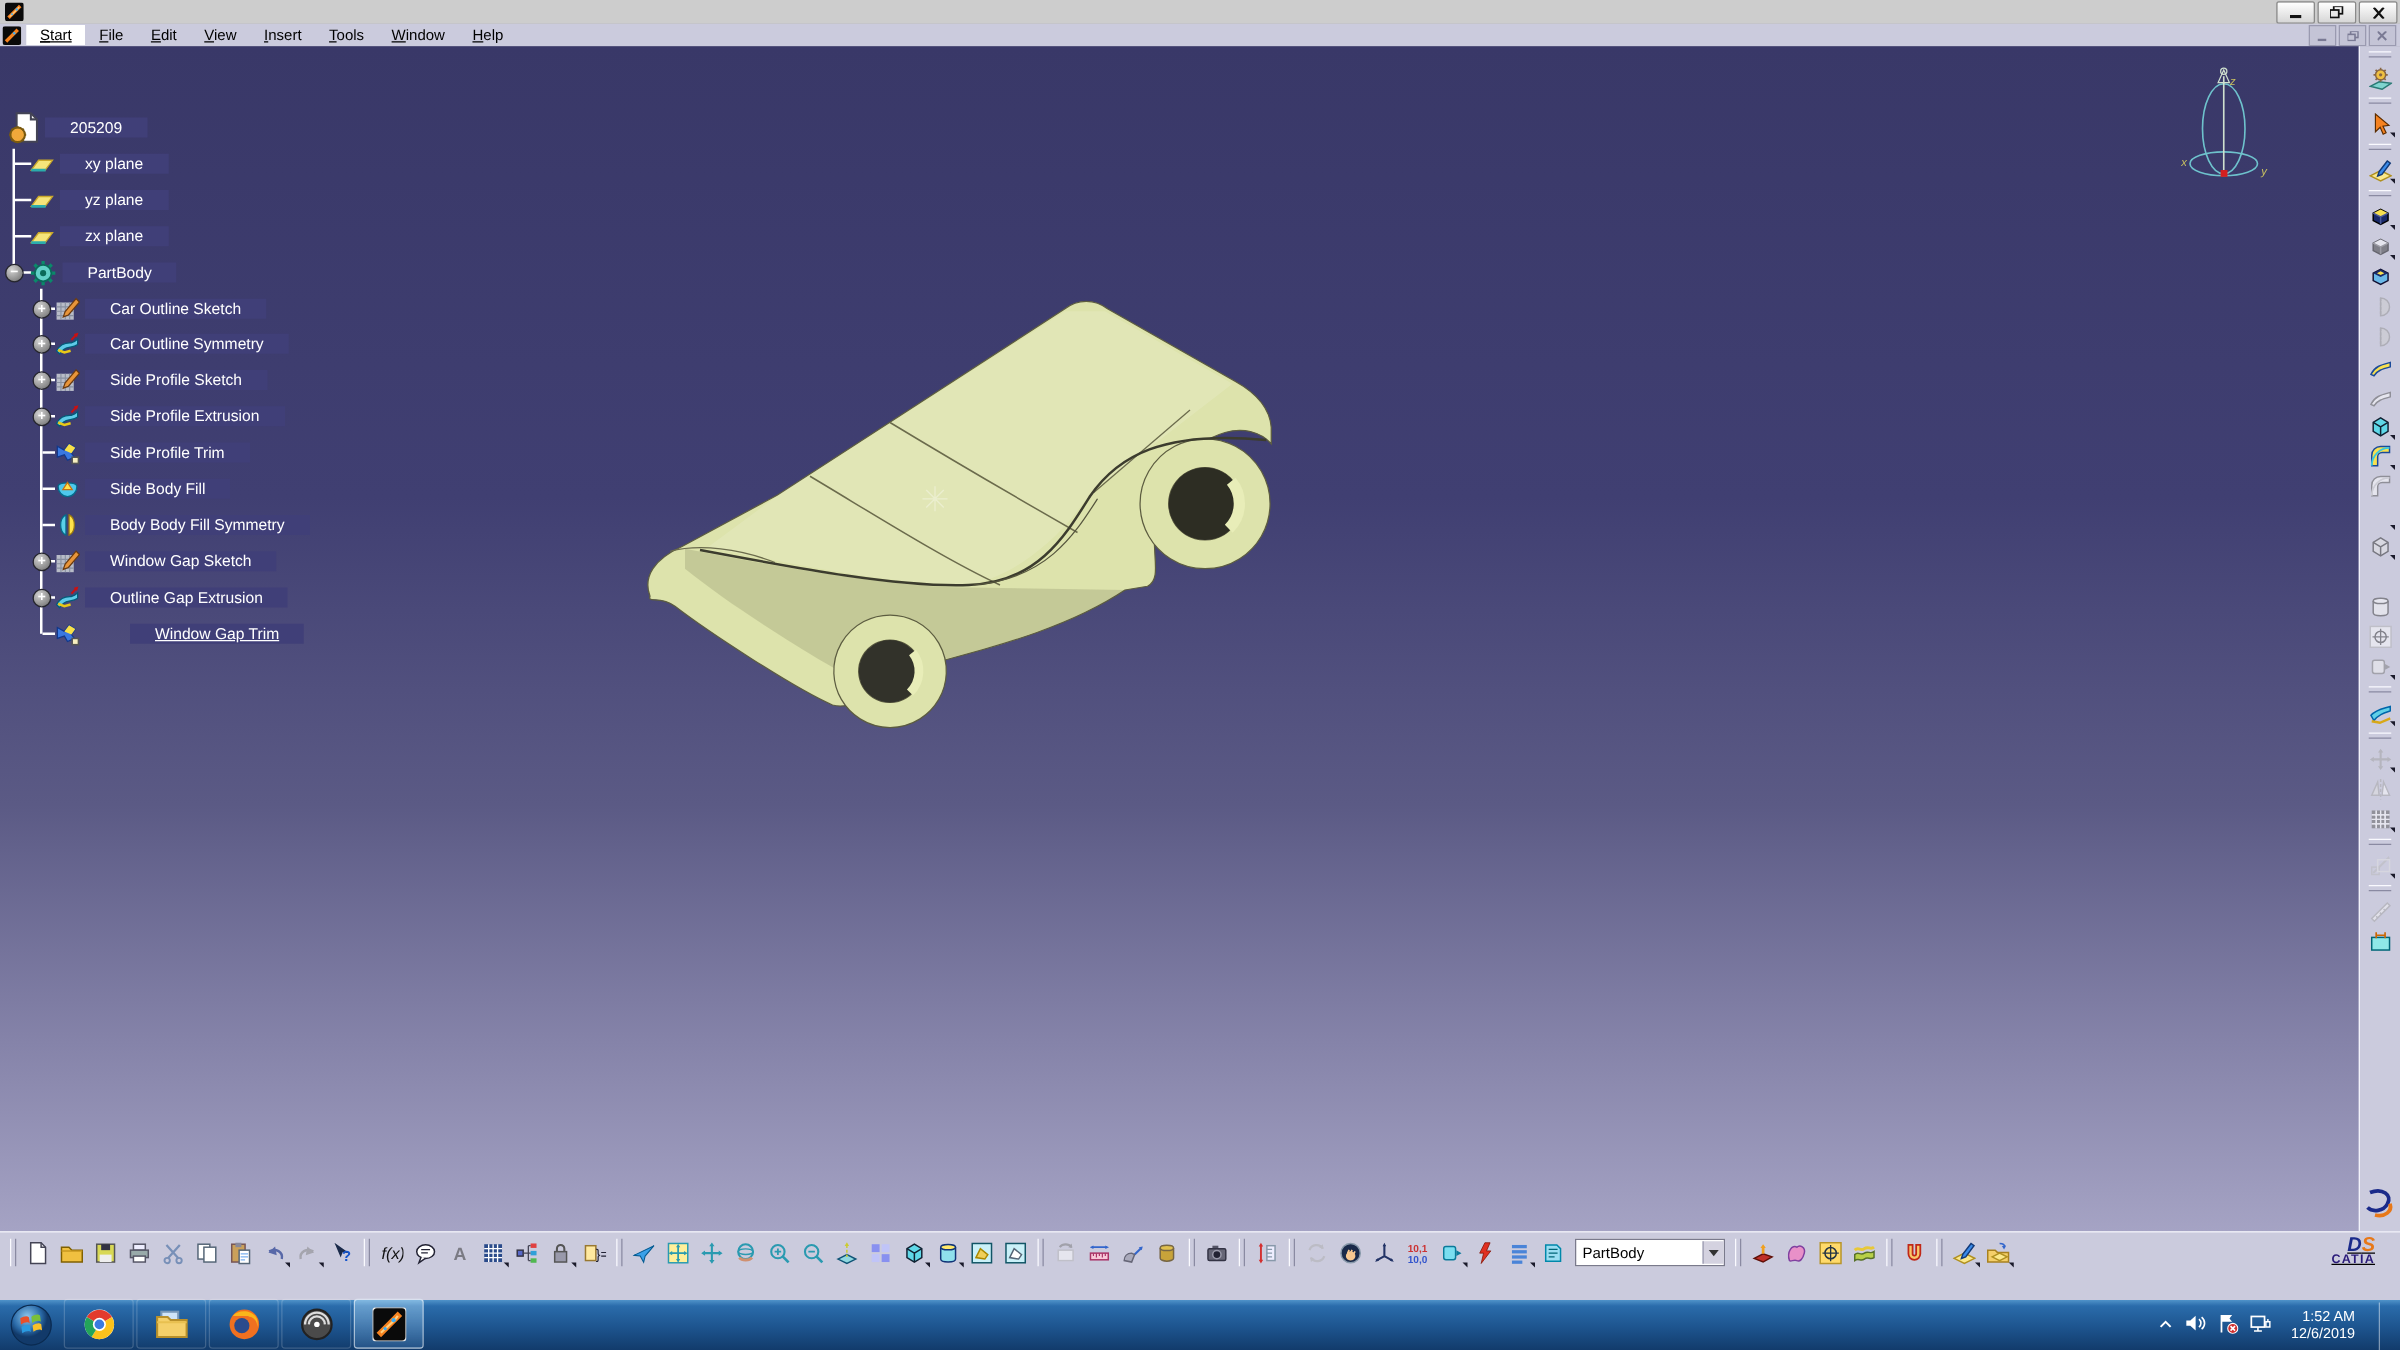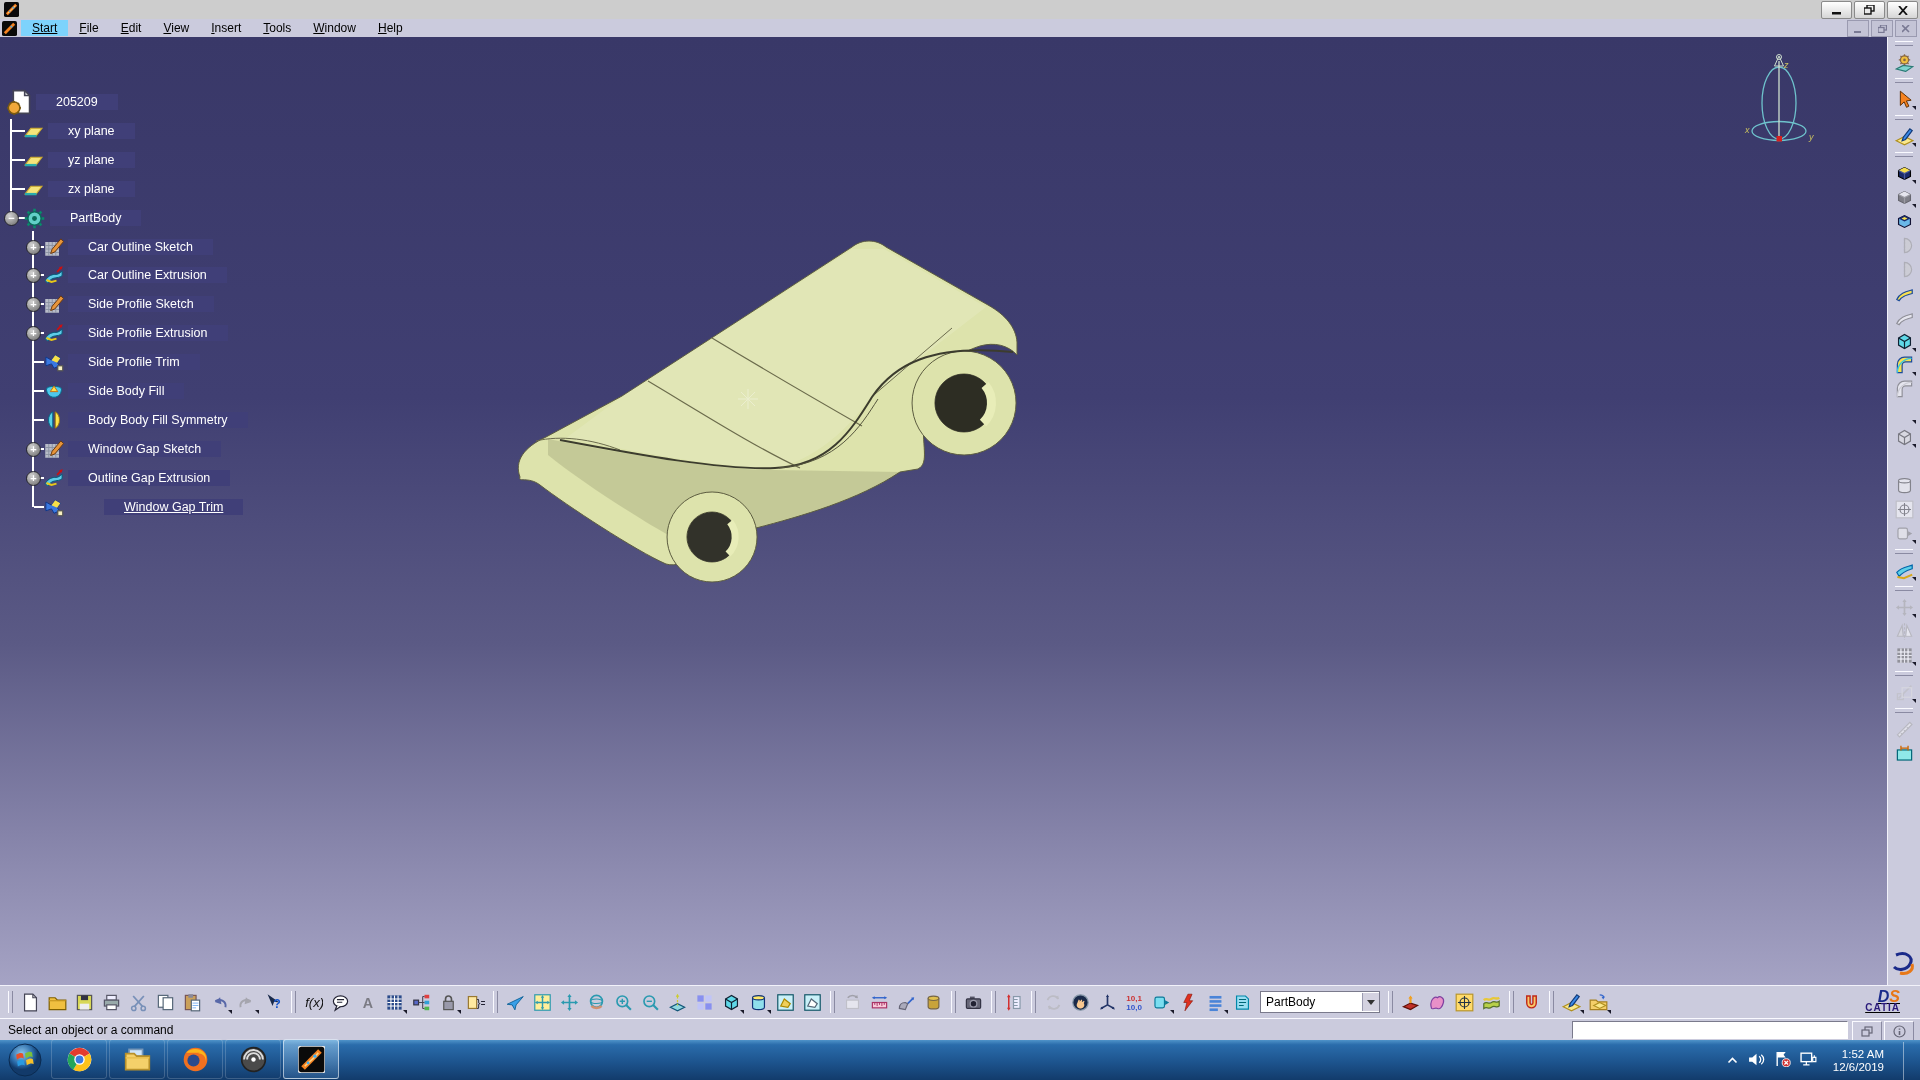--- a/index.html
+++ b/index.html
@@ -11,21 +11,21 @@
   .titlebar .appic{position:absolute;left:4px;top:2px;width:15px;height:15px;}
   .titlebar .ttl{position:absolute;left:0;right:0;top:2px;text-align:center;font-size:12px;color:#111;}
   .winbtns{position:absolute;right:2px;top:1px;display:flex;gap:2px;}
   .winbtn{width:29px;height:16px;background:linear-gradient(#ffffff,#d6d6d6);border:1px solid #8a8a8a;
           border-radius:2px;display:flex;align-items:center;justify-content:center;}
   
   .menubar{position:absolute;top:19px;left:0;width:1920px;height:18px;background:#cbcbdd;
            border-bottom:1px solid #9a9ab0;display:flex;align-items:center;}
   .menubar .appic{width:15px;height:15px;margin:0 4px 0 2px;}
   .menu-item{font-size:12px;color:#000;padding:1px 11px;cursor:default;}
-  .menu-item.active{background:#7dd3fc;text-decoration:underline;}
+  .menu-item.active{background:#ffffff;text-decoration:underline;}
   .menu-item u{text-decoration:underline;}
   .mdibtns{position:absolute;right:3px;top:1px;display:flex;gap:2px;}
   .mdibtn{width:20px;height:15px;background:#c4c4d6;border:1px solid #9a9ab0;color:#7a7a94;
           display:flex;align-items:center;justify-content:center;}
   
   .viewport{position:absolute;top:37px;left:0;width:1888px;height:948px;
             background:linear-gradient(180deg,#393868 0%,#403f72 38%,#5b5a85 64%,#8583a9 84%,#a5a3c4 100%);}
   .model-svg{position:absolute;left:0;top:0;}
   .compass{position:absolute;top:16px;right:62px;}
   
@@ -568,21 +568,21 @@
           <svg width="20" height="20" viewBox="0 0 16 16">
             <use href="#t-sketch"></use>
           </svg>
           <span class="tree-label">Car Outline Sketch</span>
         </div>
         <div class="expander" style="left: 26px; top: 231px;">+</div>
         <div class="tree-row" style="left: 44px; top: 226px;">
           <svg width="20" height="20" viewBox="0 0 16 16">
             <use href="#t-extrude"></use>
           </svg>
-          <span class="tree-label">Car Outline Extrusion</span>
+          <span class="tree-label">Car Outline Symmetry</span>
         </div>
         <div class="expander" style="left: 26px; top: 260px;">+</div>
         <div class="tree-row" style="left: 44px; top: 255px;">
           <svg width="20" height="20" viewBox="0 0 16 16">
             <use href="#t-sketch"></use>
           </svg>
           <span class="tree-label">Side Profile Sketch</span>
         </div>
         <div class="expander" style="left: 26px; top: 289px;">+</div>
         <div class="tree-row" style="left: 44px; top: 284px;">
@@ -1043,36 +1043,20 @@
         <svg width="19" height="19" viewBox="0 0 16 16" class="">
           <use href="#s-osk"></use>
         </svg>
       </div>
       <div class="dslogo">
         <div class="ds">D<b>S</b></div>
         <div class="ca">CATIA</div>
       </div>
     </div>
 
-  <div class="statusbar">
-    <span class="msg">Select an object or a command</span>
-    <input class="pwr" value="" style="">
-    <span class="sbtn" style="right:38px">
-        <svg width="12" height="11">
-          <rect x="4" y="1" width="7" height="6" fill="none" stroke="#667" stroke-width="1.2"></rect>
-          <rect x="1" y="4" width="7" height="6" fill="#cbcbdd" stroke="#667" stroke-width="1.2"></rect>
-        </svg>
-      </span>
-    <span class="sbtn" style="right:6px">
-        <svg width="13" height="13">
-          <circle cx="6.5" cy="6.5" r="5.5" fill="none" stroke="#667" stroke-width="1.2"></circle>
-          <path d="M6.5 3.4v1.4M6.5 6v4" stroke="#667" stroke-width="1.6"></path>
-        </svg>
-      </span>
-  </div>
 
   <div class="taskbar" id="taskbar">
       <div class="tb-btn start">
         <svg width="34" height="34" viewBox="0 0 34 34">
           <defs>
             <radialGradient id="orb" cx="40%" cy="30%">
               <stop offset="0%" stop-color="#8ec8ee"></stop>
               <stop offset="70%" stop-color="#2a6aa8"></stop>
               <stop offset="100%" stop-color="#123a6a"></stop>
             </radialGradient>

